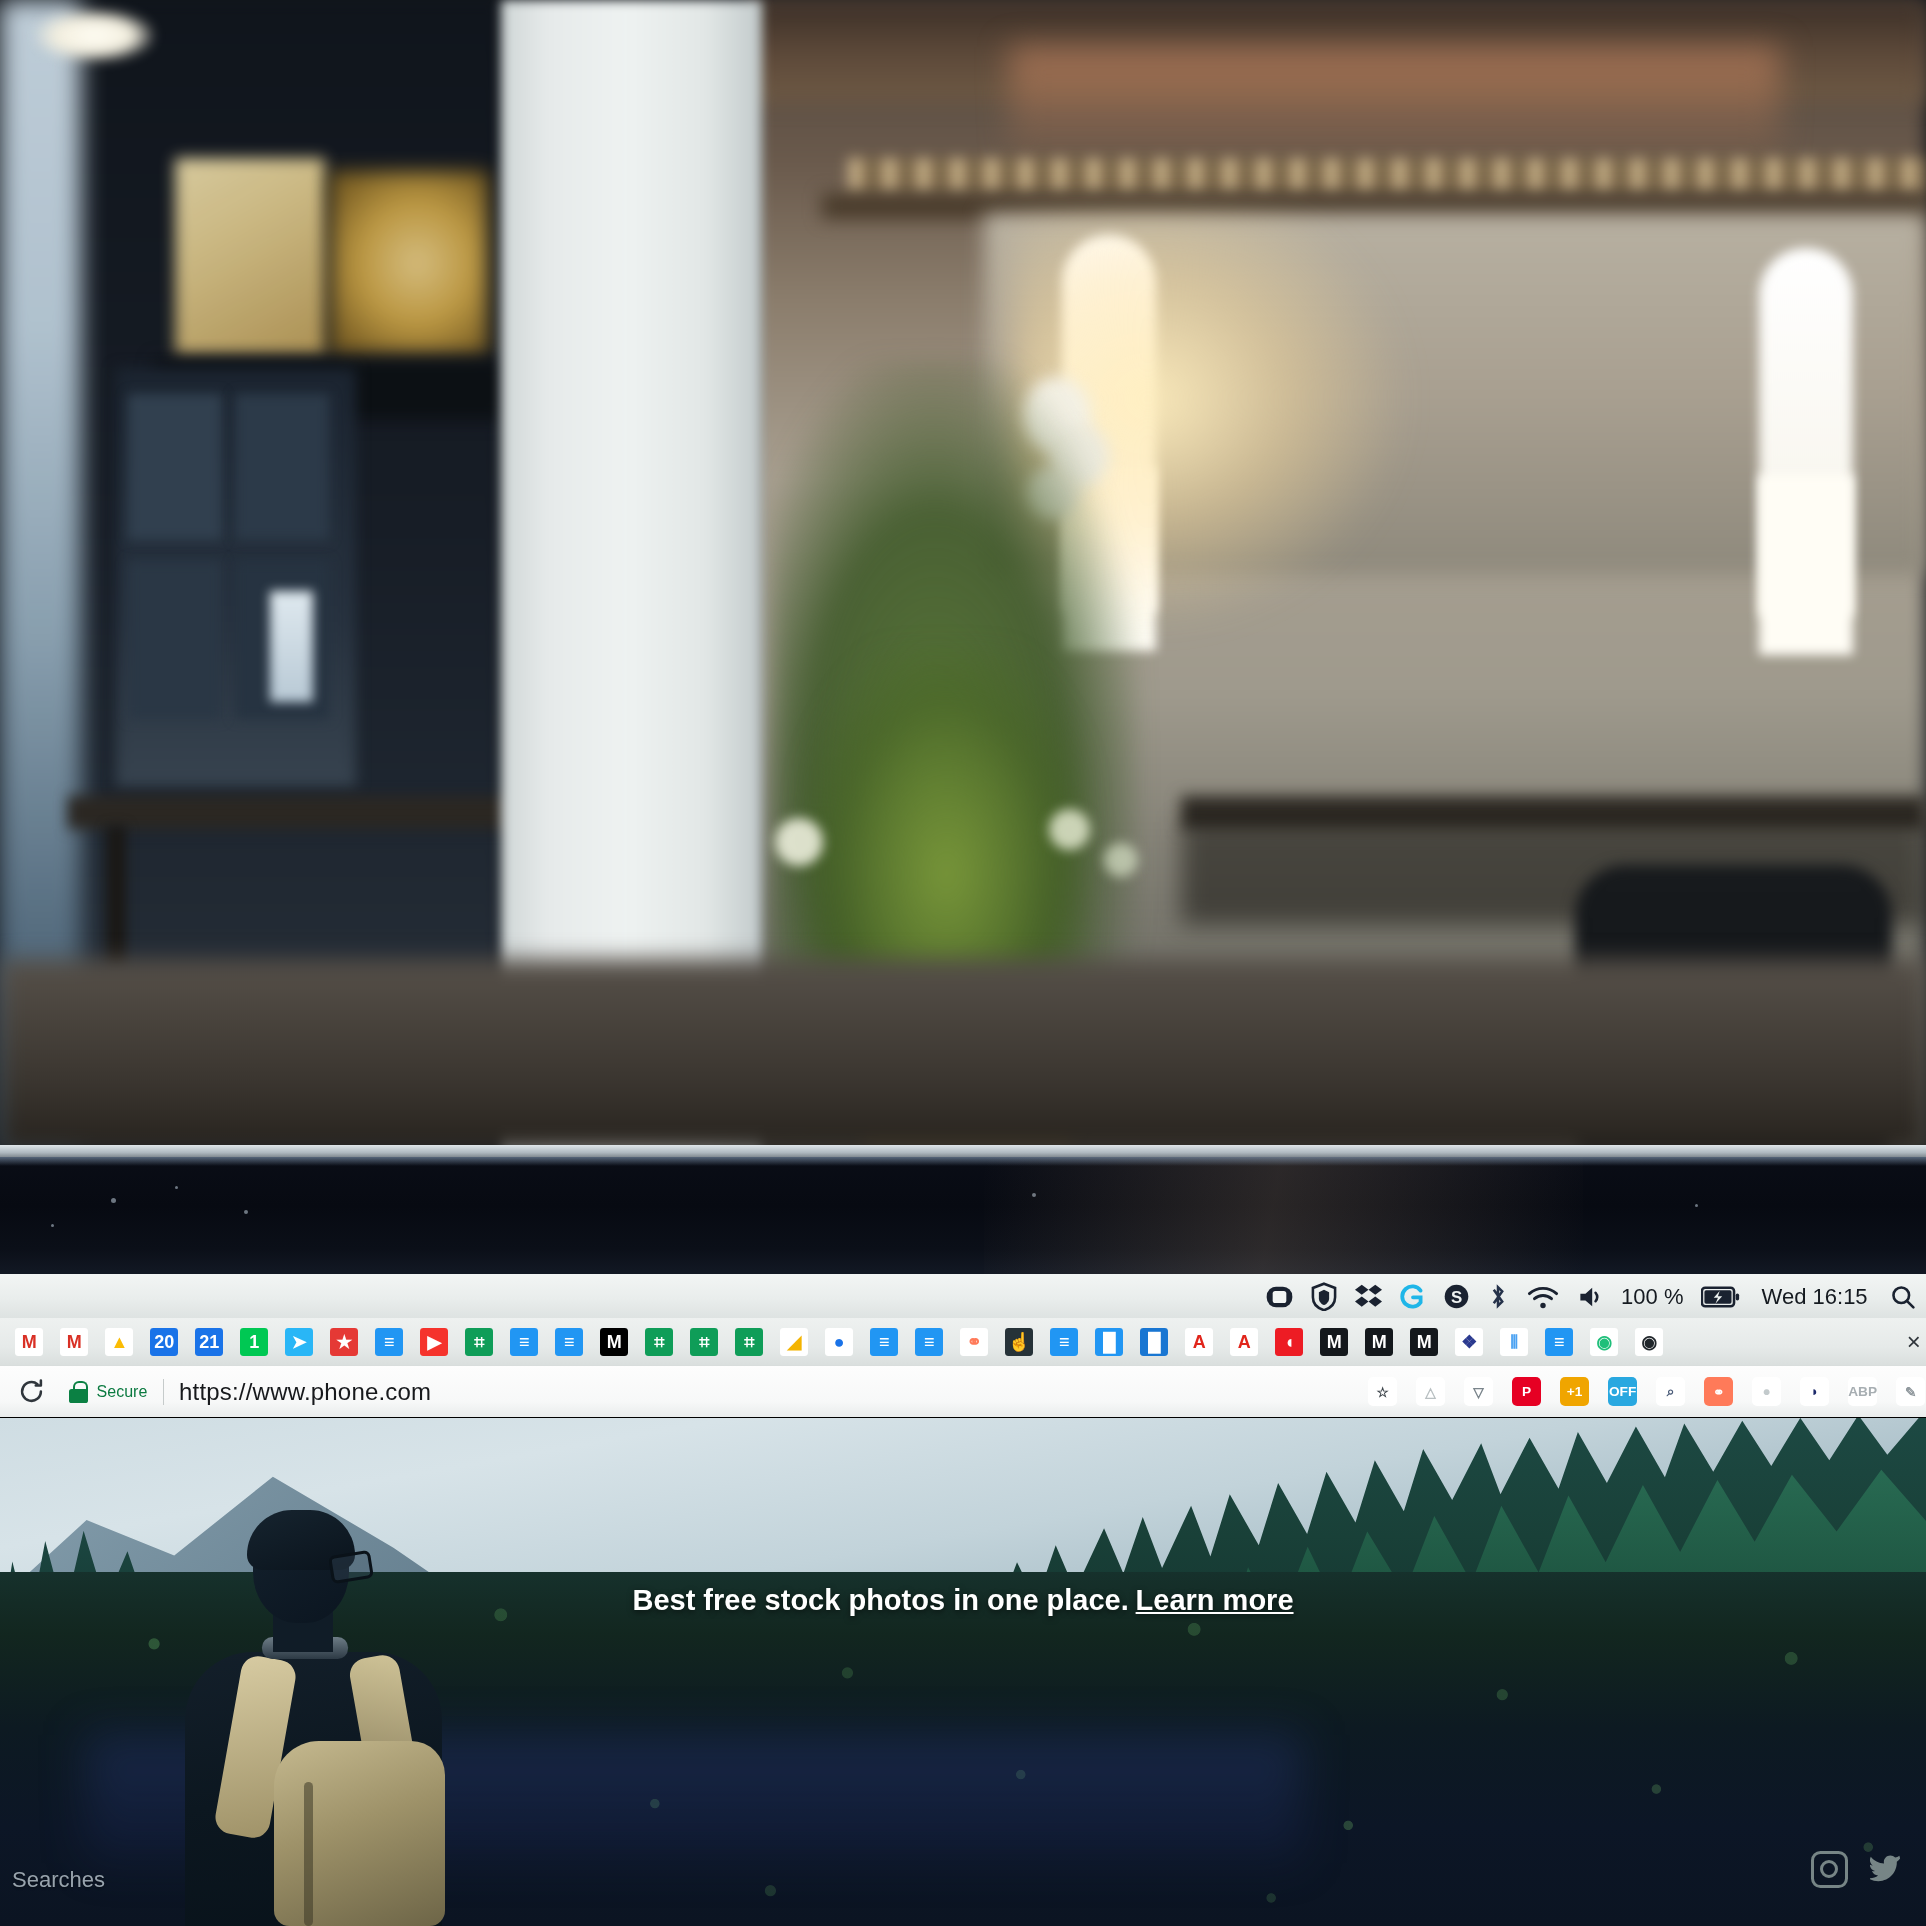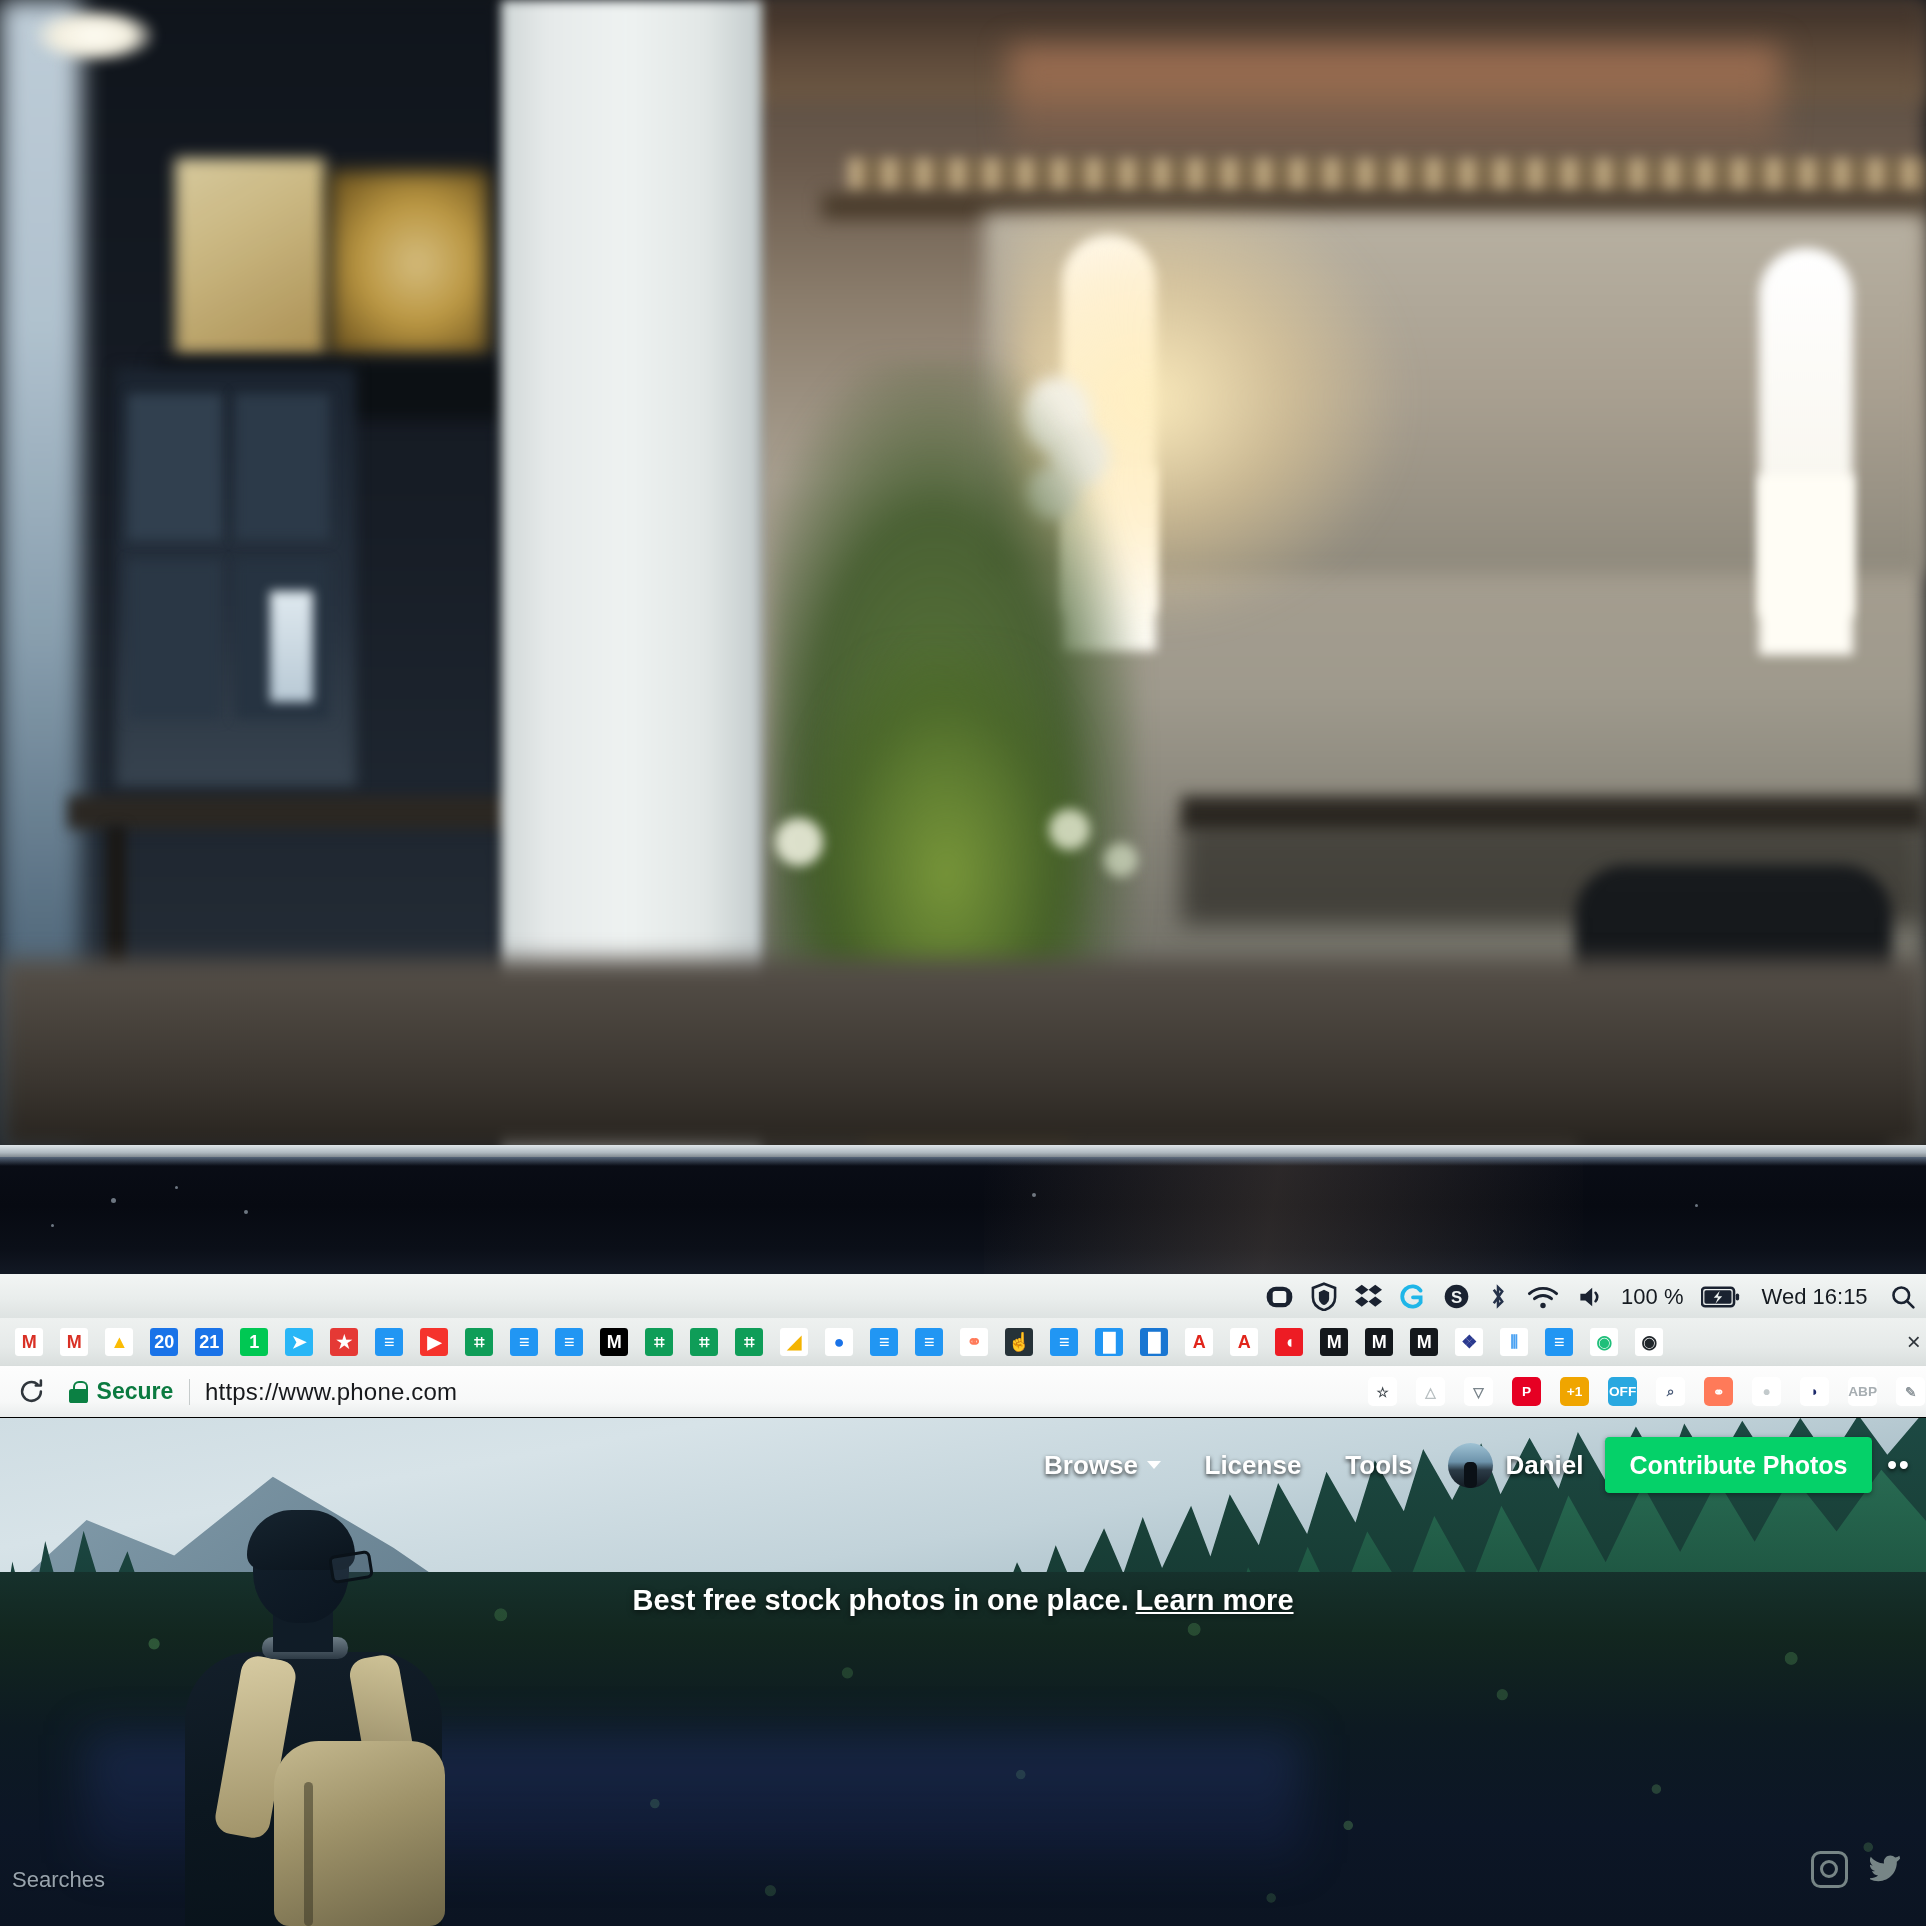--- a/index.html
+++ b/index.html
@@ -126,21 +126,21 @@
   
   .urlbar{position:absolute;left:0;top:1366px;width:1926px;height:51px;
     background:linear-gradient(180deg,#fdfdfd 0%,#f7f8f8 70%,#e9ecec 100%);
     display:flex;align-items:center;padding:0 12px;gap:0;box-shadow:0 1.7px 2.6px rgba(0,0,0,.18);}
   .reload{width:38px;height:38px;display:flex;align-items:center;justify-content:center;color:#30363c;flex:none;}
   .sec-wrap{display:flex;align-items:center;gap:8.6px;margin-left:19px;}
   .lock{width:19px;height:22px;position:relative;flex:none;}
   .lock-body{position:absolute;left:0;bottom:0;width:19px;height:13.7px;border-radius:2.6px;background:#0b8043;}
   .lock-shackle{position:absolute;left:4.3px;top:0;width:10.3px;height:10.3px;border:2.6px solid #0b8043;
     border-bottom:none;border-radius:6px 6px 0 0;}
-  .sec-txt{font-size:23px;color:#0b7a40;font-weight:bold;}
+  .sec-txt{font-size:16px;color:#0b7a40;}
   .url-div{width:0.9px;height:26px;background:#c6cbcb;margin:0 15.4px;}
   .url-txt{font-size:24px;color:#17191c;letter-spacing:0.2px;}
   .url-right{margin-left:auto;display:flex;align-items:center;gap:0;padding-right:3.4px;}
   .ext{width:48px;height:41px;display:flex;align-items:center;justify-content:center;flex:none;}
   .ext-ico{width:29px;height:29px;border-radius:5.1px;display:flex;align-items:center;justify-content:center;
     font-size:13.7px;font-weight:700;color:#fff;}
 
   
   .page{position:absolute;left:0;top:1418px;width:1926px;height:509px;overflow:hidden;
     background:#0d1520;}
@@ -636,32 +636,20 @@
       <div class="w-strapR"></div>
       <div class="w-pack"></div>
       <div class="w-pack-seam"></div>
       <div class="w-collar"></div>
       <div class="w-neck"></div>
       <div class="w-head"></div>
       <div class="w-hair"></div>
       <div class="w-glass"></div>
     </div>
 
-    <div class="site-nav">
-      <span class="nv">
-        <span>Browse</span>
-        <span class="caret"></span>
-      </span>
-      <span class="nv">License</span>
-      <span class="nv">Tools</span>
-      <span class="avatar"></span>
-      <span class="name">Daniel</span>
-      <span class="contrib">Contribute Photos</span>
-      <span class="dots">••</span>
-    </div>
 
     <div class="tagline">
       <span>Best free stock photos in one place.</span><span class="lm">Learn more</span>
     </div>
 
 
 
     <div class="searches">Searches</div>
 
     <div class="social">

